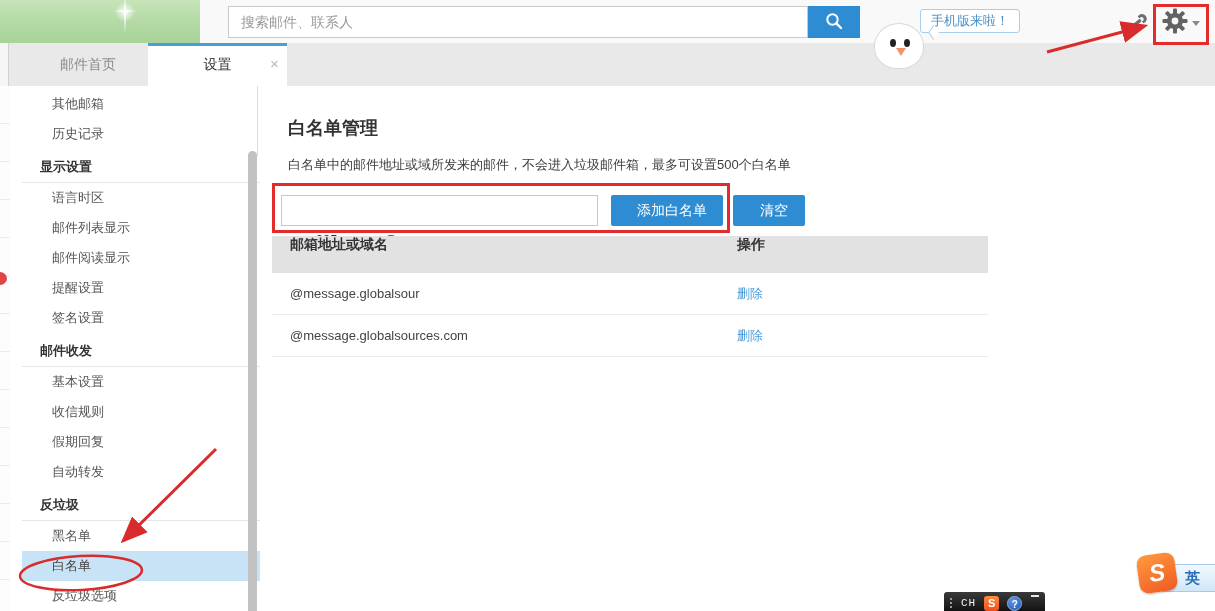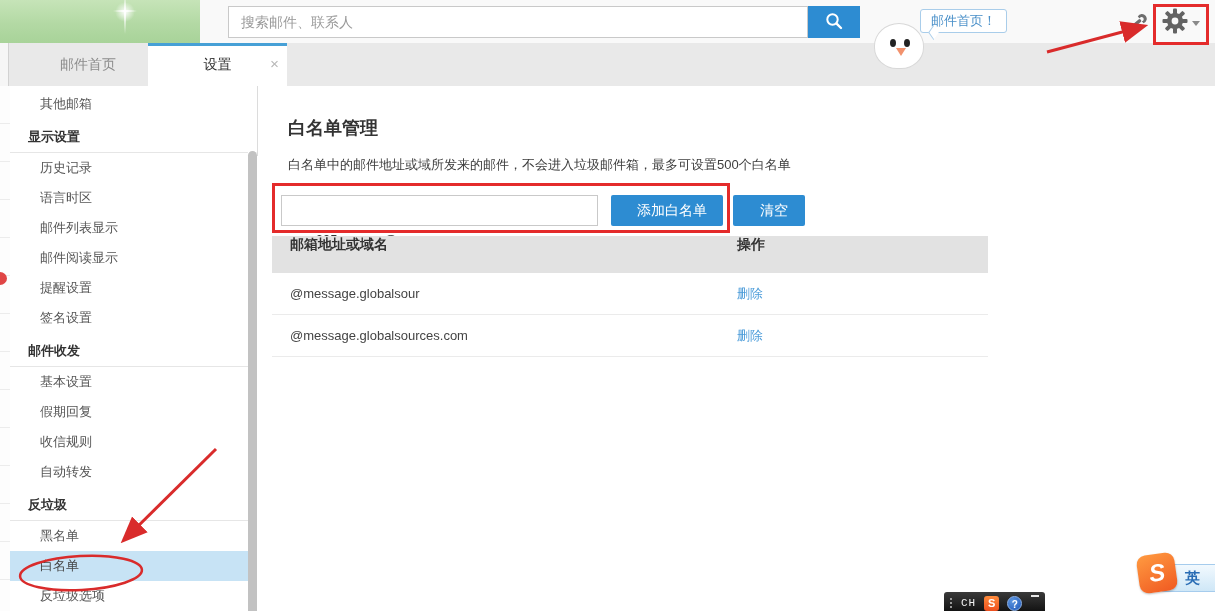--- a/index.html
+++ b/index.html
@@ -38,21 +38,21 @@
   .tab-sliver{position:absolute;left:0;top:0;width:8px;height:43px;background:#f6f6f6;border-right:1px solid #d2d2d2;}
   .tab{position:absolute;top:0;height:43px;line-height:43px;text-align:center;font-size:14px;}
   .tab.inactive{left:24px;width:128px;color:#8c8c8c;}
   .tab.active{left:148px;width:139px;background:#fff;color:#333;border-top:3px solid #46a0d6;height:40px;line-height:38px;box-sizing:content-box;font-family:Liberation Mono, monospace;}
   .tab .close{position:absolute;right:8px;top:0px;font-size:15px;color:#b8b8b8;line-height:40px;}
 
   
   .sliver{position:absolute;left:0;top:86px;width:10px;height:525px;background:#fdfdfd;
     background-image:repeating-linear-gradient(180deg,transparent 0 37px,#ececec 37px 38px);}
   .reddot{position:absolute;left:-7px;top:186px;width:14px;height:13px;border-radius:50%;background:#e04545;}
-  .sidebar{position:absolute;left:10px;top:86px;width:238px;height:525px;background:#fff;padding-top:3px;box-sizing:border-box;}
+  .sidebar{position:absolute;left:22px;top:86px;width:238px;height:525px;background:#fff;padding-top:3px;box-sizing:border-box;}
   .side-row{height:30px;line-height:30px;font-size:13px;color:#555;padding-left:30px;cursor:pointer;}
   .side-row.header{font-weight:bold;color:#333;padding-left:18px;margin-top:3px;border-bottom:1px solid #e6e6e6;cursor:default;}
   .side-row.selected{background:#c7e3f5;color:#444;}
   .side-border{position:absolute;left:257px;top:86px;width:1px;height:70px;background:#dcdcdc;}
   .scroll-thumb{position:absolute;left:248px;top:151px;width:9px;height:460px;background:#c2c2c2;border-radius:5px 5px 0 0;}
 
   
   .main{position:absolute;left:272px;top:86px;width:716px;height:525px;background:#fff;}
   .page-title{position:absolute;left:16px;top:30px;font-size:18px;font-weight:bold;color:#333;}
   .page-desc{position:absolute;left:16px;top:70px;font-size:13px;color:#3d3d3d;}
@@ -110,21 +110,21 @@
     <button class="searchbtn">
       <span>
         <svg width="20" height="20" viewBox="0 0 20 20">
             <circle cx="8.5" cy="8.5" r="5.2" fill="none" stroke="#fff" stroke-width="2"></circle>
             <line x1="12.6" y1="12.6" x2="17" y2="17" stroke="#fff" stroke-width="2.4" stroke-linecap="round"></line>
           </svg>
       </span>
     </button>
 
     <div class="bubble">
-      <span>邮件首页！</span>
+      <span>手机版来啦！</span>
       <div class="tail"></div>
     </div>
 
     <div class="wrench">
       <svg width="24" height="24" viewBox="0 0 24 24">
         <g fill="#6e6e6e" transform="rotate(50 12 12)">
           <rect x="10.4" y="8.5" width="3.4" height="13" rx="1.4"></rect>
           <path d="M7.6 8.6 a4.8 4.8 0 1 1 9 0 l-2.8 0 a2.1 2.1 0 1 0 -3.4 0 z"></path>
         </g>
       </svg>
@@ -170,31 +170,31 @@
       <span class="close">×</span>
     </div>
   </div>
 
   <div class="sliver">
     <div class="reddot"></div>
   </div>
 
   <div class="sidebar">
     <div class="side-row">其他邮箱</div>
+    <div class="side-row">历史记录</div>
     <div class="side-row header">显示设置</div>
-    <div class="side-row">历史记录</div>
     <div class="side-row">语言时区</div>
     <div class="side-row">邮件列表显示</div>
     <div class="side-row">邮件阅读显示</div>
     <div class="side-row">提醒设置</div>
     <div class="side-row">签名设置</div>
     <div class="side-row header">邮件收发</div>
     <div class="side-row">基本设置</div>
+    <div class="side-row">收信规则</div>
     <div class="side-row">假期回复</div>
-    <div class="side-row">收信规则</div>
     <div class="side-row">自动转发</div>
     <div class="side-row header">反垃圾</div>
     <div class="side-row">黑名单</div>
     <div class="side-row selected">白名单</div>
     <div class="side-row">反垃圾选项</div>
   </div>
   <div class="side-border"></div>
   <div class="scroll-thumb"></div>
 
   <div class="main">

